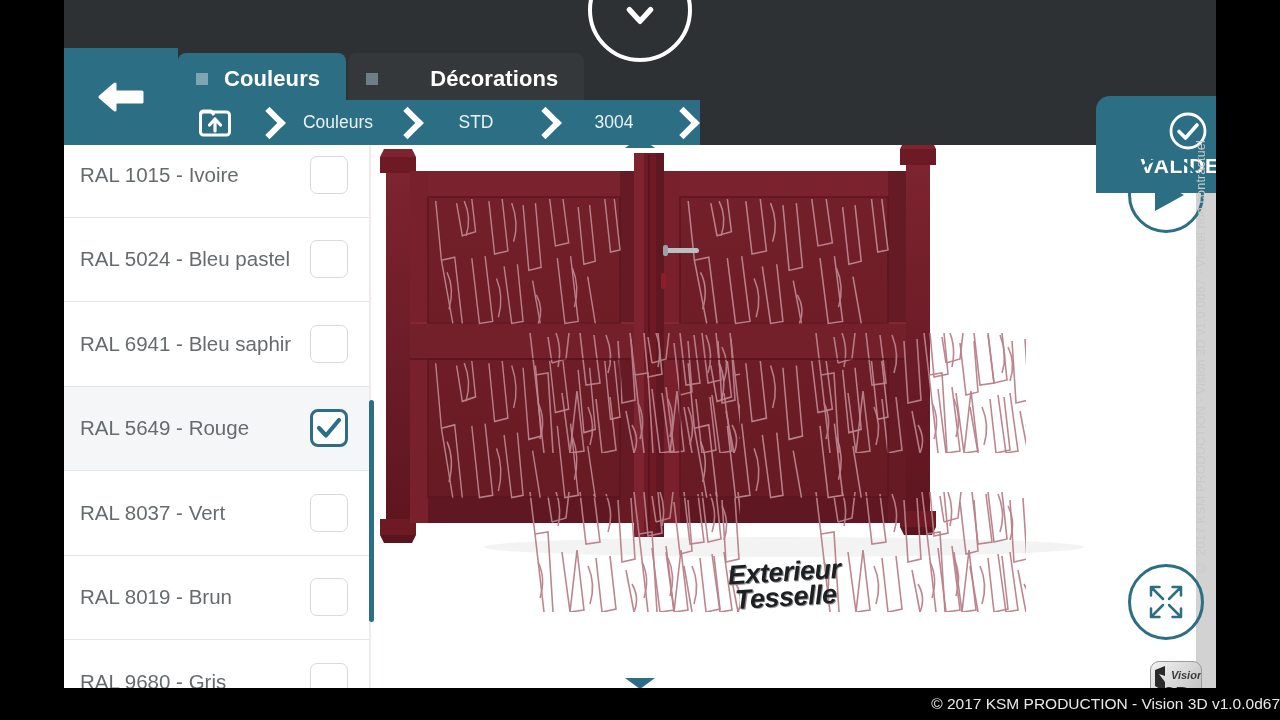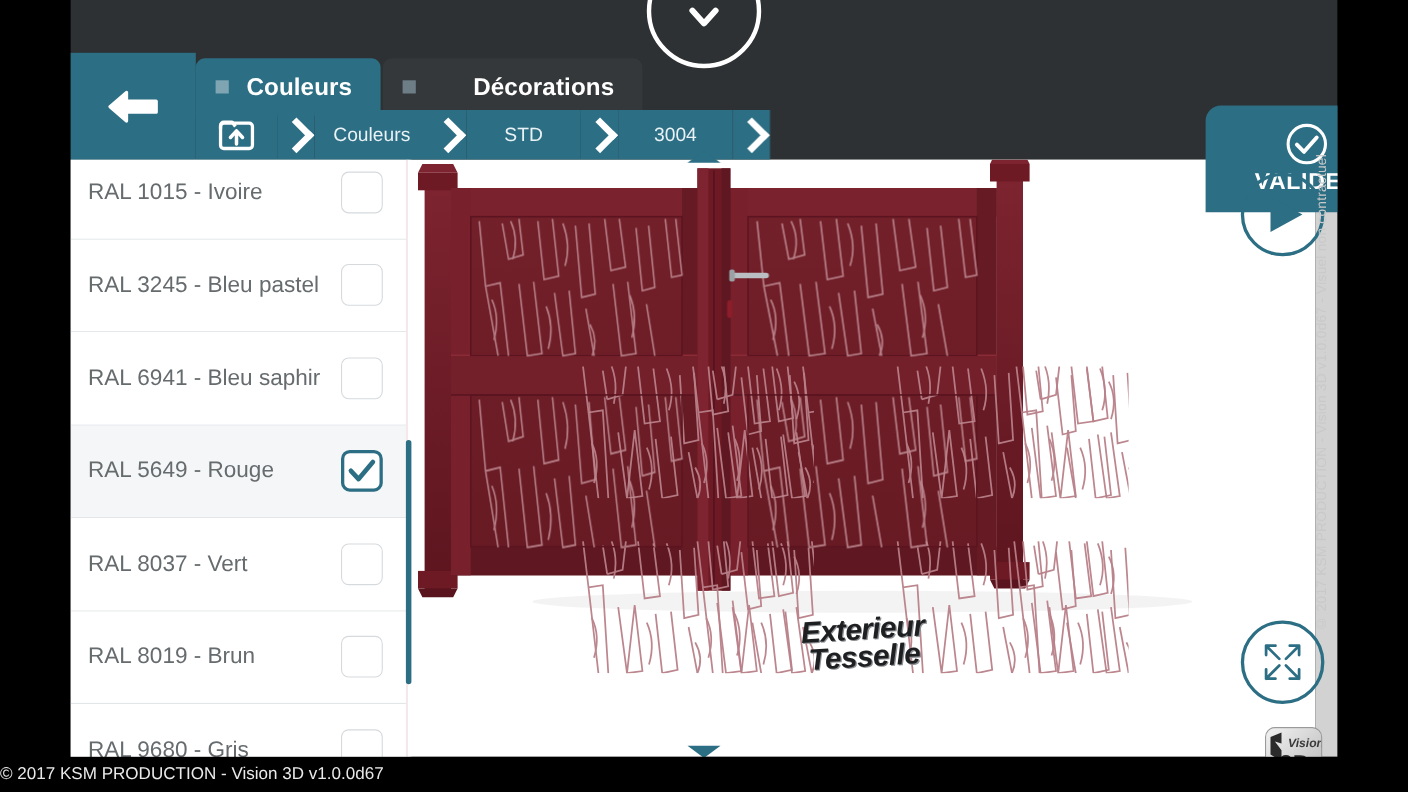--- a/index.html
+++ b/index.html
@@ -246,21 +246,21 @@
     background: linear-gradient(135deg,#f2f2f2 0%,#d9d9d9 45%,#b9b9b9 100%);
     border: 1px solid #9a9a9a;
     overflow: hidden; z-index: 22; margin-top: 12px;
   }
 
   
   .footer {
     position: absolute; left: 0; top: 688px;
     width: 1280px; height: 32px;
     background: #000;
-    display: flex; align-items: center; justify-content: flex-start;
+    display: flex; align-items: center; justify-content: flex-end;
     z-index: 45;
   }
   .footer span { color: #e9e9e9; font-size: 15.5px; }
 
   
   .gate-wrap {
     position: absolute; left: 0; top: 0;
     width: 824px; height: 543px;
   }
   .gate-caption {
@@ -340,21 +340,21 @@
     </div>
   </div>
 
   <div class="sidebar">
     <div class="list" id="color-list">
         <div class="row">
           <div class="lbl">RAL 1015 - Ivoire</div>
           <div class="cb"></div>
         </div>
         <div class="row">
-          <div class="lbl">RAL 3245 - Bleu pastel</div>
+          <div class="lbl">RAL 5024 - Bleu pastel</div>
           <div class="cb"></div>
         </div>
         <div class="row">
           <div class="lbl">RAL 6941 - Bleu saphir</div>
           <div class="cb"></div>
         </div>
         <div class="row sel">
           <div class="lbl">RAL 5649 - Rouge</div>
           <div class="cb on">
             <svg viewBox="0 0 26 26">

